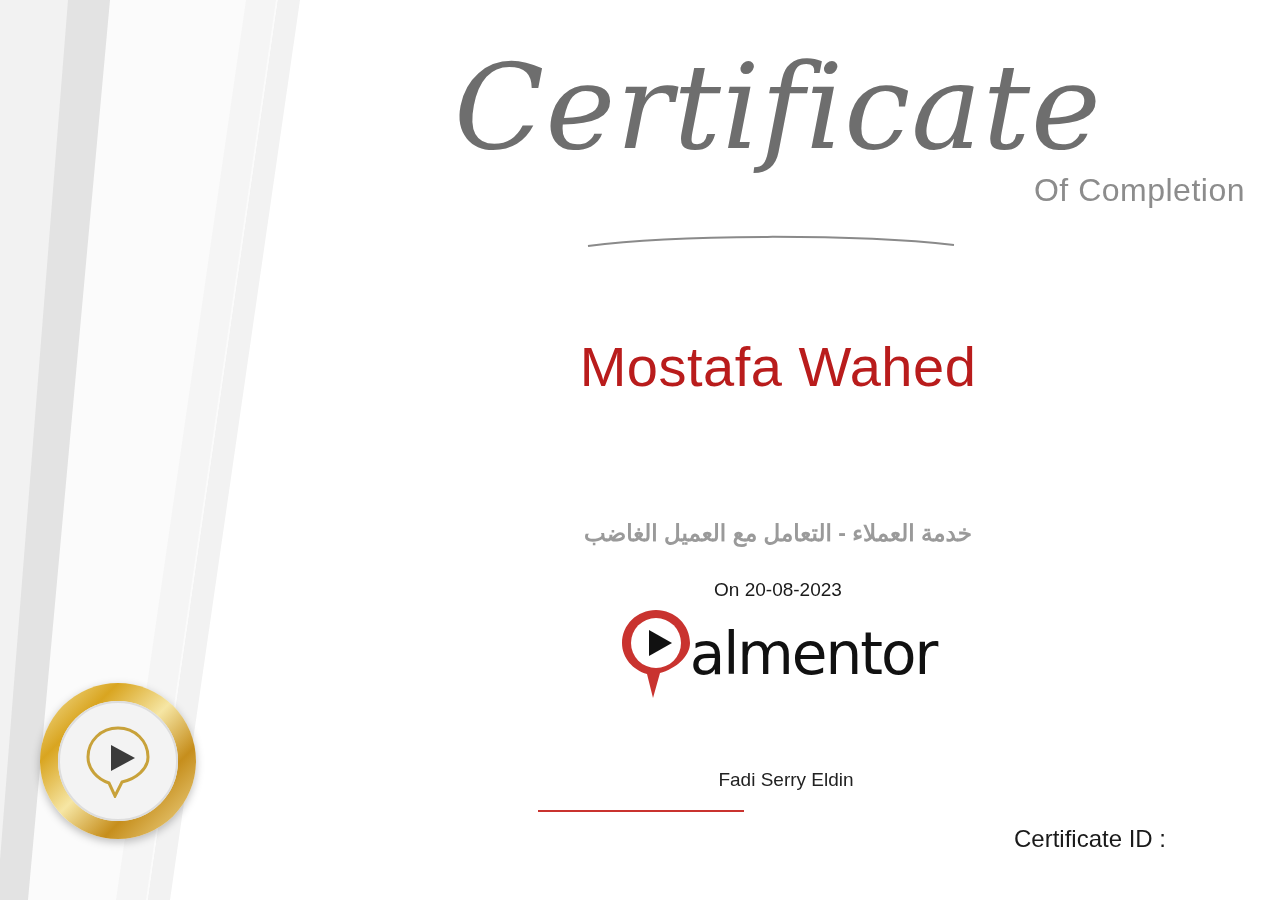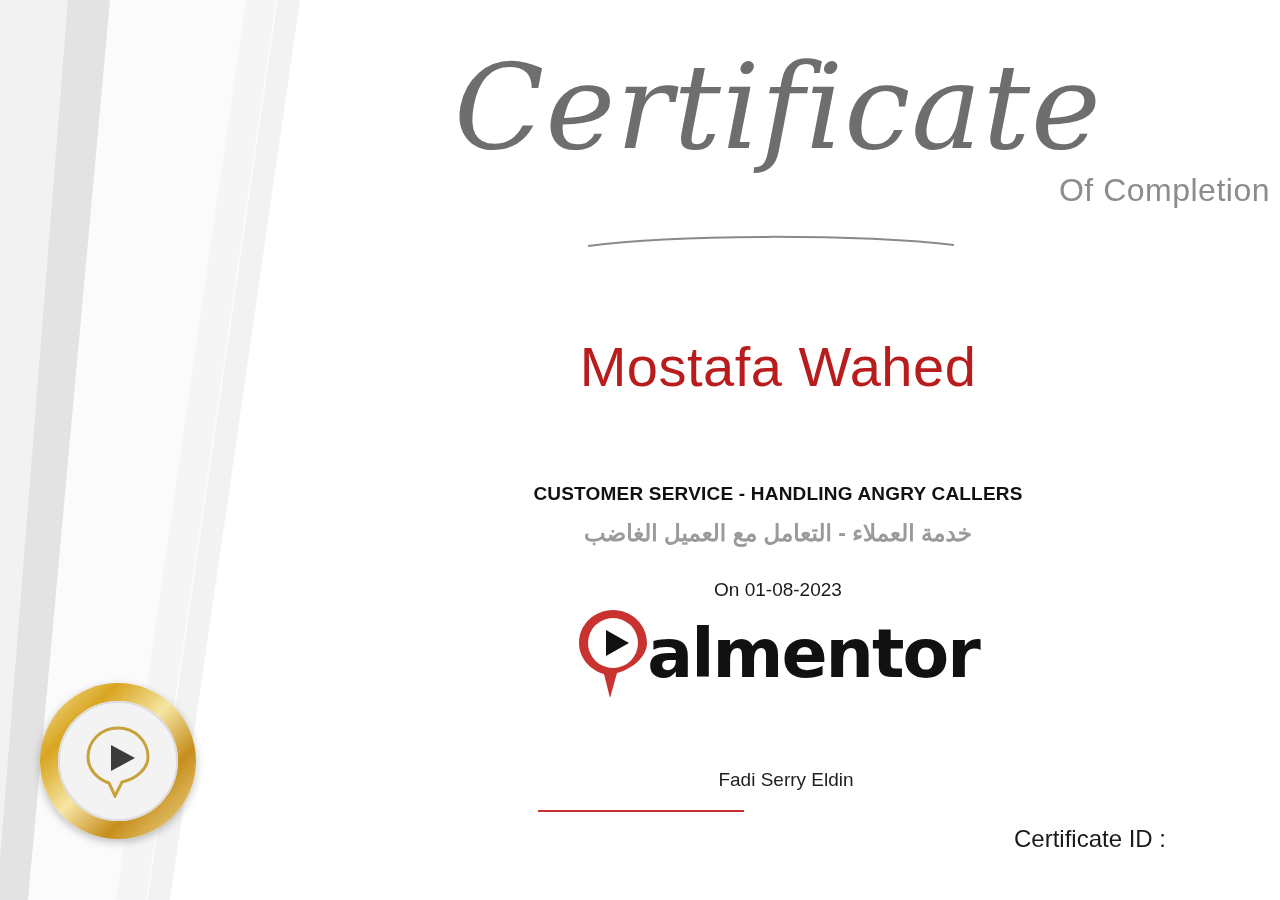--- a/index.html
+++ b/index.html
@@ -115,21 +115,21 @@
     letter-spacing: 1px;
     margin: 0;
     white-space: nowrap;
   }
   .cert-subtitle {
     font-family: "Liberation Sans", sans-serif;
     font-size: 32px;
     color: #8c8c8c;
     letter-spacing: 0.5px;
     margin: 6px 0 0 0;
-    padding-right: 10px;
+    padding-right: 35px;
     text-align: right;
     width: 1004px;
     box-sizing: border-box;
   }
   .swash {
     position: absolute;
     left: 310px;
     top: 232px;
     width: 370px;
     height: 18px;
@@ -199,22 +199,22 @@
     align-items: center;
     justify-content: center;
   }
   .logo-mark {
     width: 72px;
     height: 92px;
     margin-right: 2px;
   }
   .logo-text {
     font-family: "DejaVu Sans", sans-serif;
-    font-weight: bold;
-    font-size: 68px;
+    font-weight: normal;
+    font-size: 58px;
     color: #111111;
     letter-spacing: -2px;
     line-height: 1;
     margin-left: -4px;
   }
 
   
   .signature-name {
     position: absolute;
     top: 769px;
@@ -274,23 +274,22 @@
       <div class="cert-subtitle">Of Completion</div>
     </div>
 
     <div class="swash">
       <svg viewBox="0 0 370 18" width="370" height="18" aria-hidden="true">
         <path d="M2 14 C 90 2, 270 2, 368 13" fill="none" stroke="#8a8a8a" stroke-width="2"></path>
       </svg>
     </div>
 
     <div class="recipient">Mostafa Wahed</div>
-    <div class="course-en">CUSTOMER SERVICE - HANDLING ANGRY CALLERS</div>
     <div class="course-ar">خدمة العملاء - التعامل مع العميل الغاضب</div>
-    <div class="issued-on">On 01-08-2023</div>
+    <div class="issued-on">On 20-08-2023</div>
 
     <div class="logo">
       <div class="logo-mark">
         <svg viewBox="0 0 72 92" width="72" height="92" aria-hidden="true">
           <path d="M36 2 C17 2 2 17 2 35 C2 50 13 62 27 66 L33 90 L40 65 C55 61 70 49 70 35 C70 17 55 2 36 2 Z" fill="#c9332f"></path>
           <circle cx="36" cy="35" r="25" fill="#ffffff"></circle>
           <path d="M29 22 L52 35 L29 48 Z" fill="#111111"></path>
         </svg>
       </div>
       <div class="logo-text">almentor</div>

